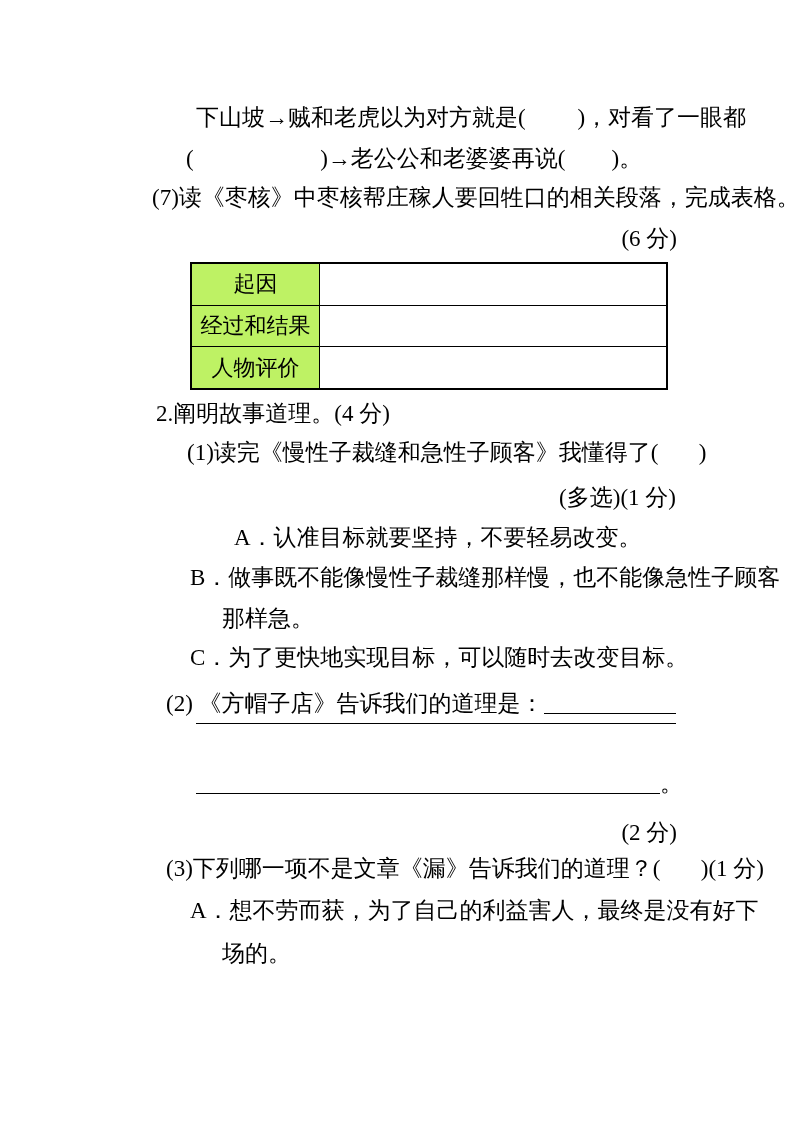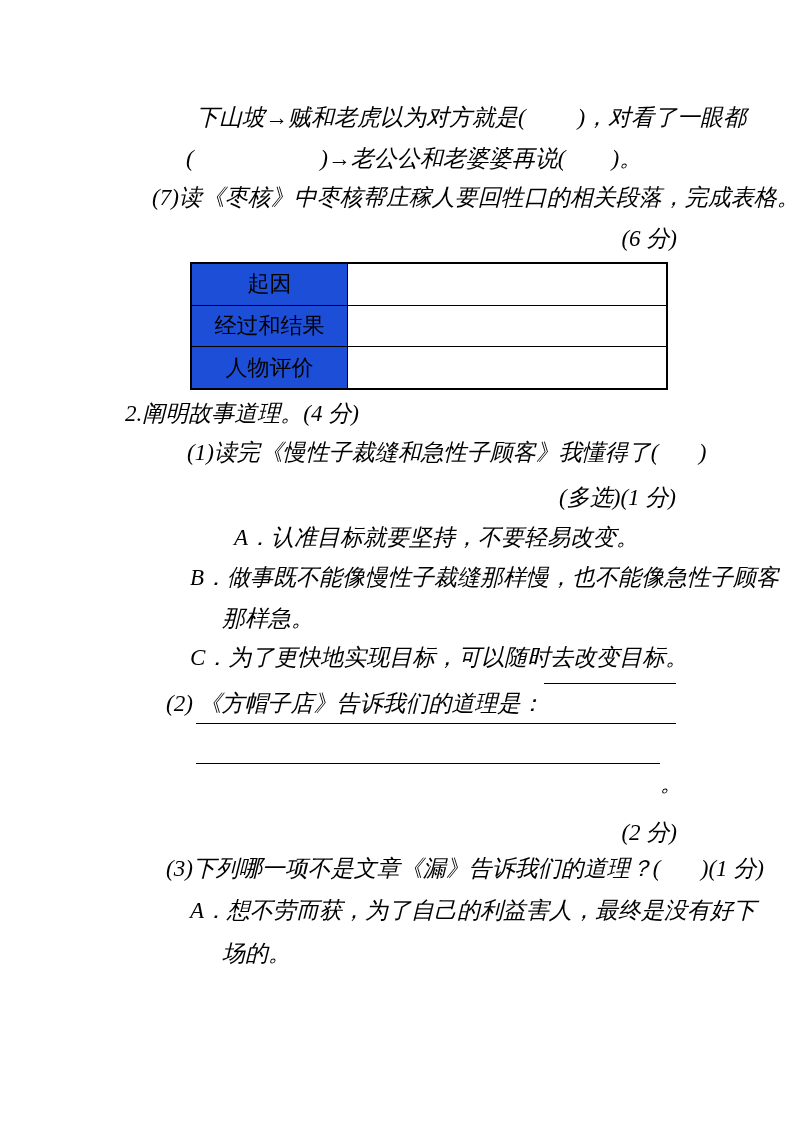--- a/index.html
+++ b/index.html
@@ -11,42 +11,41 @@
     font-family:"Liberation Serif","DejaVu Serif",serif;
     color:#000000;
     overflow:hidden;
   }
   .line {
     position:absolute;
     font-size:23px;
     line-height:42px;
     white-space:pre;
     color:#000000;
-    font-style:italic;
   }
-  .flexline { display:flex; align-items:flex-start; }
+  .flexline { display:flex; align-items:flex-end; }
   .flexline span { white-space:pre; }
   .fill {
     flex:1 1 auto;
     border-bottom:1.5px solid #000000;
     margin-bottom:11px;
   }
   .score { text-align:right; }
   .t-table {
     position:absolute;
     left:190px; top:262px;
     width:478px; height:128px;
     border:2px solid #000000;
     display:flex; flex-direction:column;
   }
   .t-row { display:flex; flex:1 1 0; border-bottom:1.5px solid #000000; }
   .t-row:last-child { border-bottom:none;gap:22px; }
   .t-head {
-    width:156px;
-    background:#1d4ed8;
+    width:128px;
+    background:#bef264;
     border-right:1.5px solid #000000;
     display:flex; align-items:center; justify-content:center;
     font-size:22px;
   }
   .t-val { flex:1 1 auto; background:#ffffff; }
 </style>
 </head>
 <body>
 
 <div class="page">
@@ -65,21 +64,21 @@
     <div class="t-row">
       <div class="t-head">经过和结果</div>
       <div class="t-val"></div>
     </div>
     <div class="t-row">
       <div class="t-head">人物评价</div>
       <div class="t-val"></div>
     </div>
   </div>
 
-  <div class="line" style="top:393px; left:125px;">2.阐明故事道理。(4 分)</div>
+  <div class="line" style="top:393px; left:156px;">2.阐明故事道理。(4 分)</div>
 
   <div class="line" style="top:432px; left:178px;margin-left:9px;">(1)读完《慢性子裁缝和急性子顾客》我懂得了(       )</div>
   <div class="line score" style="top:477px; right:117px;">(多选)(1 分)</div>
   <div class="line" style="top:517px; left:190px;margin-left:44px;">A．认准目标就要坚持，不要轻易改变。</div>
   <div class="line" style="top:557px; left:190px;">B．做事既不能像慢性子裁缝那样慢，也不能像急性子顾客</div>
   <div class="line" style="top:598px; left:222px;">那样急。</div>
   <div class="line" style="top:637px; left:190px;">C．为了更快地实现目标，可以随时去改变目标。</div>
 
   <div class="line flexline" style="top:683px; left:166px; right:117px;">
     <span>(2) 《方帽子店》告诉我们的道理是：</span>

